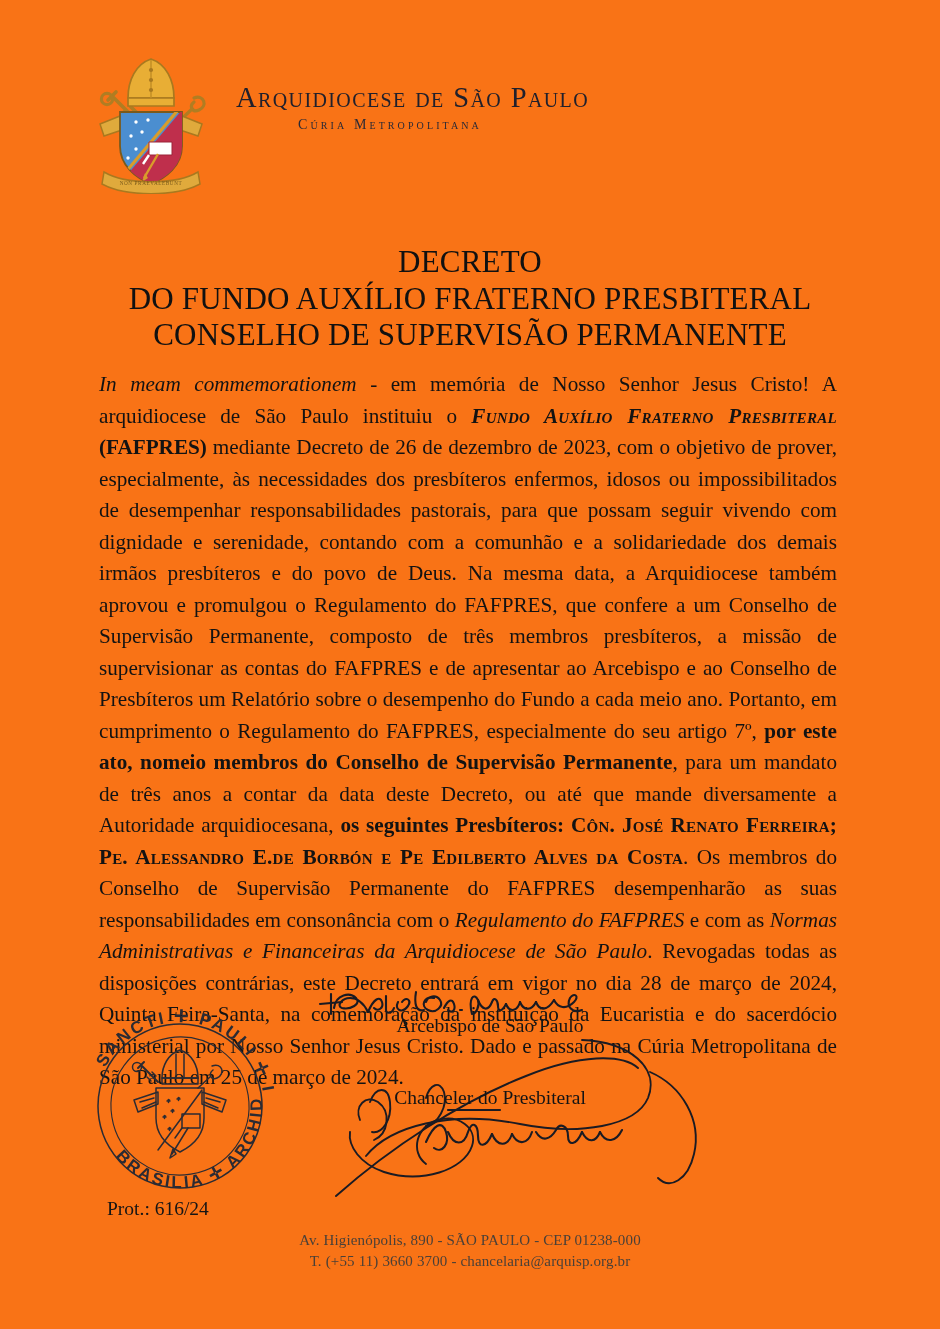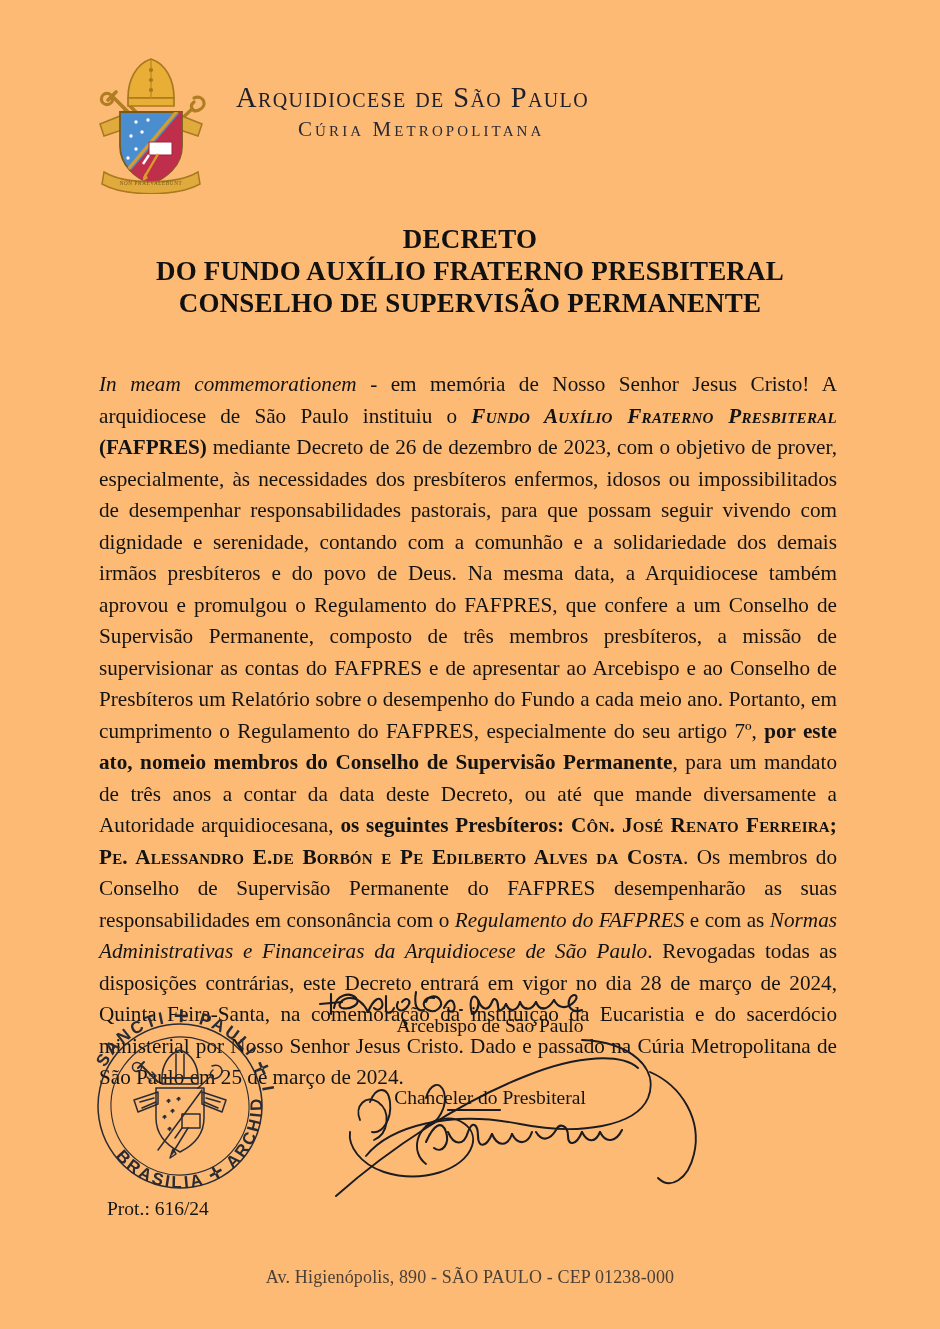--- a/index.html
+++ b/index.html
@@ -13,21 +13,21 @@
     position: relative;
     overflow: hidden;
     font-family: "Liberation Serif", "DejaVu Serif", serif;
     color: #141414;
     -webkit-font-smoothing: antialiased;
   }
 
   .page {
     position: absolute;
     inset: 0;
-    background: #fdba74;
+    background: #f97316;
   }
 
   
   .letterhead {
     position: absolute;
     left: 0; top: 46px;
     width: 940px;
     height: 160px;
   }
   .crest {
@@ -42,37 +42,37 @@
   }
   .org-name {
     font-size: 28.5px;
     letter-spacing: 1.4px;
     font-variant: small-caps;
     color: #20202c;
     line-height: 1.12;
     white-space: nowrap;
   }
   .org-sub {
-    font-size: 21px;
+    font-size: 14px;
     letter-spacing: 3.1px;
     font-variant: small-caps;
     color: #2a2a36;
     margin-top: 3px;
     margin-left: 62px;
     white-space: nowrap;
   }
 
   
   .doc-title {
     position: absolute;
-    left: 70px; top: 224px;
+    left: 70px; top: 244px;
     width: 800px;
     text-align: center;
-    font-weight: bold;
-    font-size: 27px;
+    font-weight: normal;
+    font-size: 31px;
     line-height: 1.18;
     letter-spacing: 0.2px;
     color: #111;
   }
   .doc-title .t-line { display: block; white-space: nowrap; }
 
   
   .body-text {
     position: absolute;
     left: 99px; top: 348px;
@@ -131,25 +131,24 @@
     font-size: 19.5px;
     color: #151515;
     white-space: nowrap;
     text-align: center;
   }
   .footer {
     position: absolute;
     left: 0; top: 1230px;
     width: 940px;
     text-align: center;
-    font-size: 18px;
+    font-size: 15px;
     line-height: 1.42;
     color: #4a4038;
     letter-spacing: 0.15px;
-    margin-top: 35px;
   }
   .footer div { white-space: nowrap; }
 </style>
 </head>
 <body>
 
 <div class="page">
 
   <div class="letterhead">
 
@@ -331,15 +330,16 @@
         <path d="M112 126 L96 152"></path>
         <path d="M94 156 L97 147 L100 152 Z"></path>
       </g>
     </svg>
   </div>
 
   <div class="prot">Prot.: 616/24</div>
 
   <div class="footer">
     <div>Av. Higienópolis, 890 - SÃO PAULO - CEP 01238-000</div>
+    <div>T. (+55 11) 3660 3700 - chancelaria@arquisp.org.br</div>
   </div>
 
 </div>
 
 </body></html>

